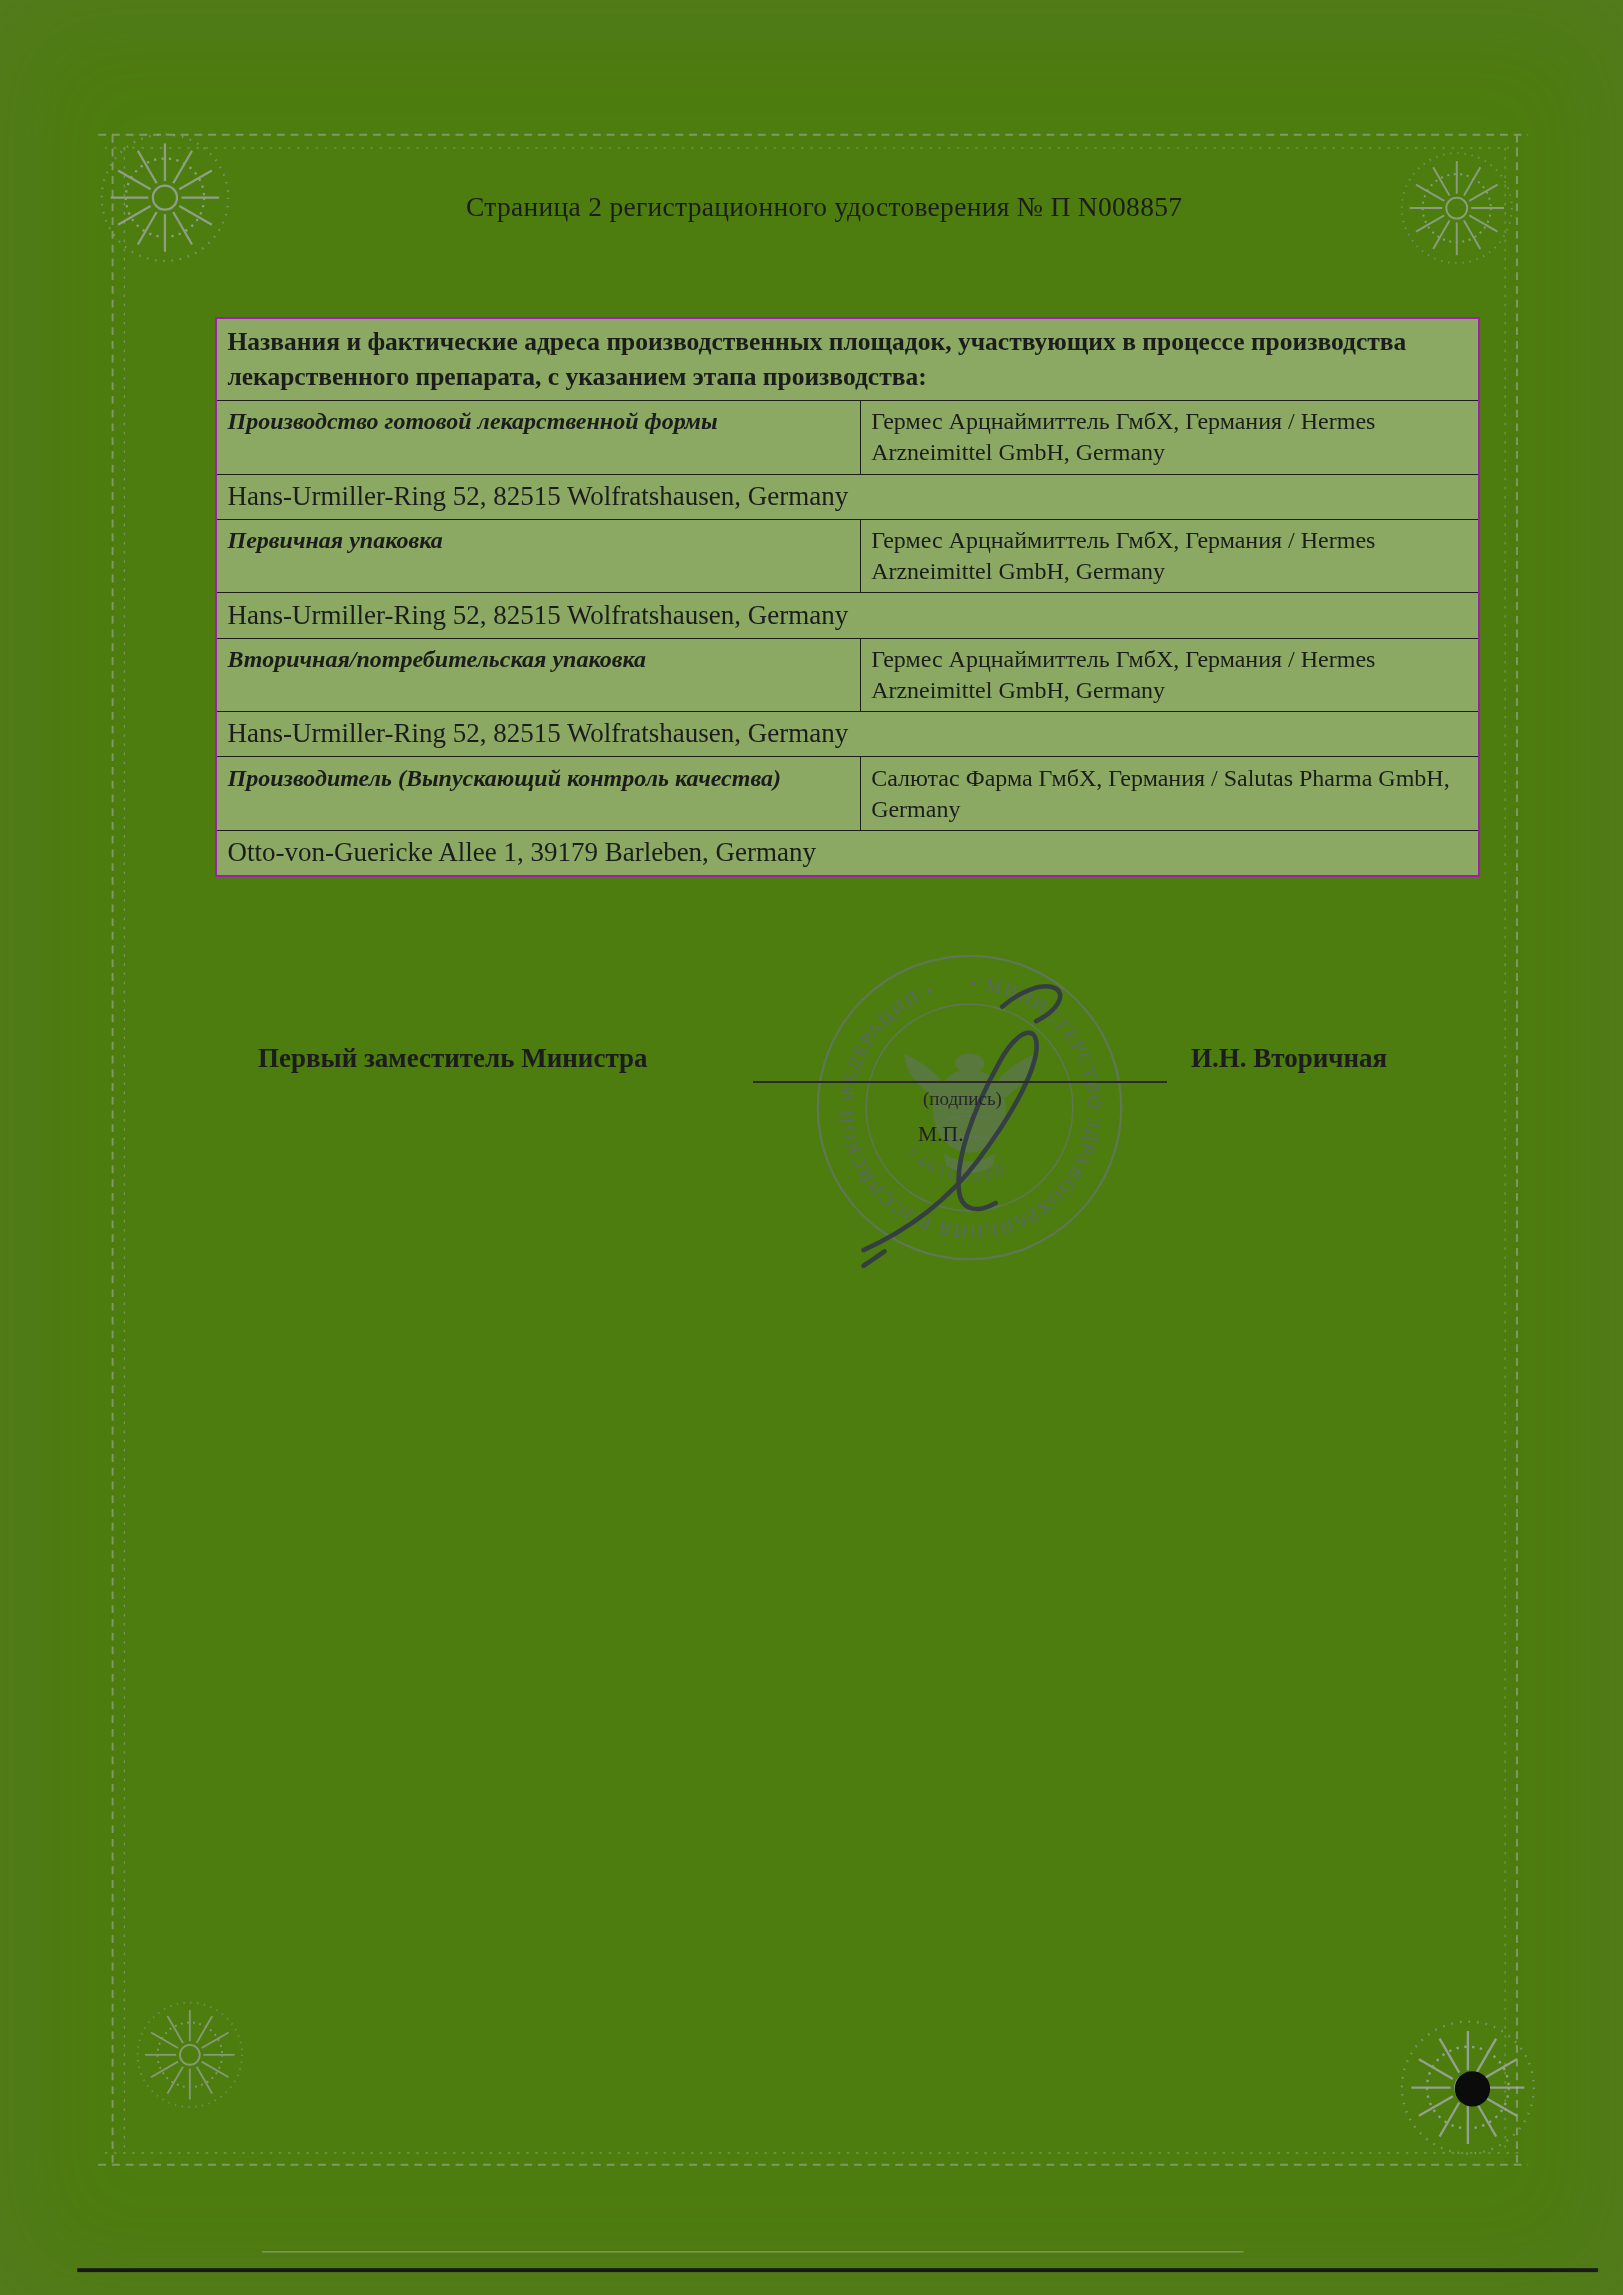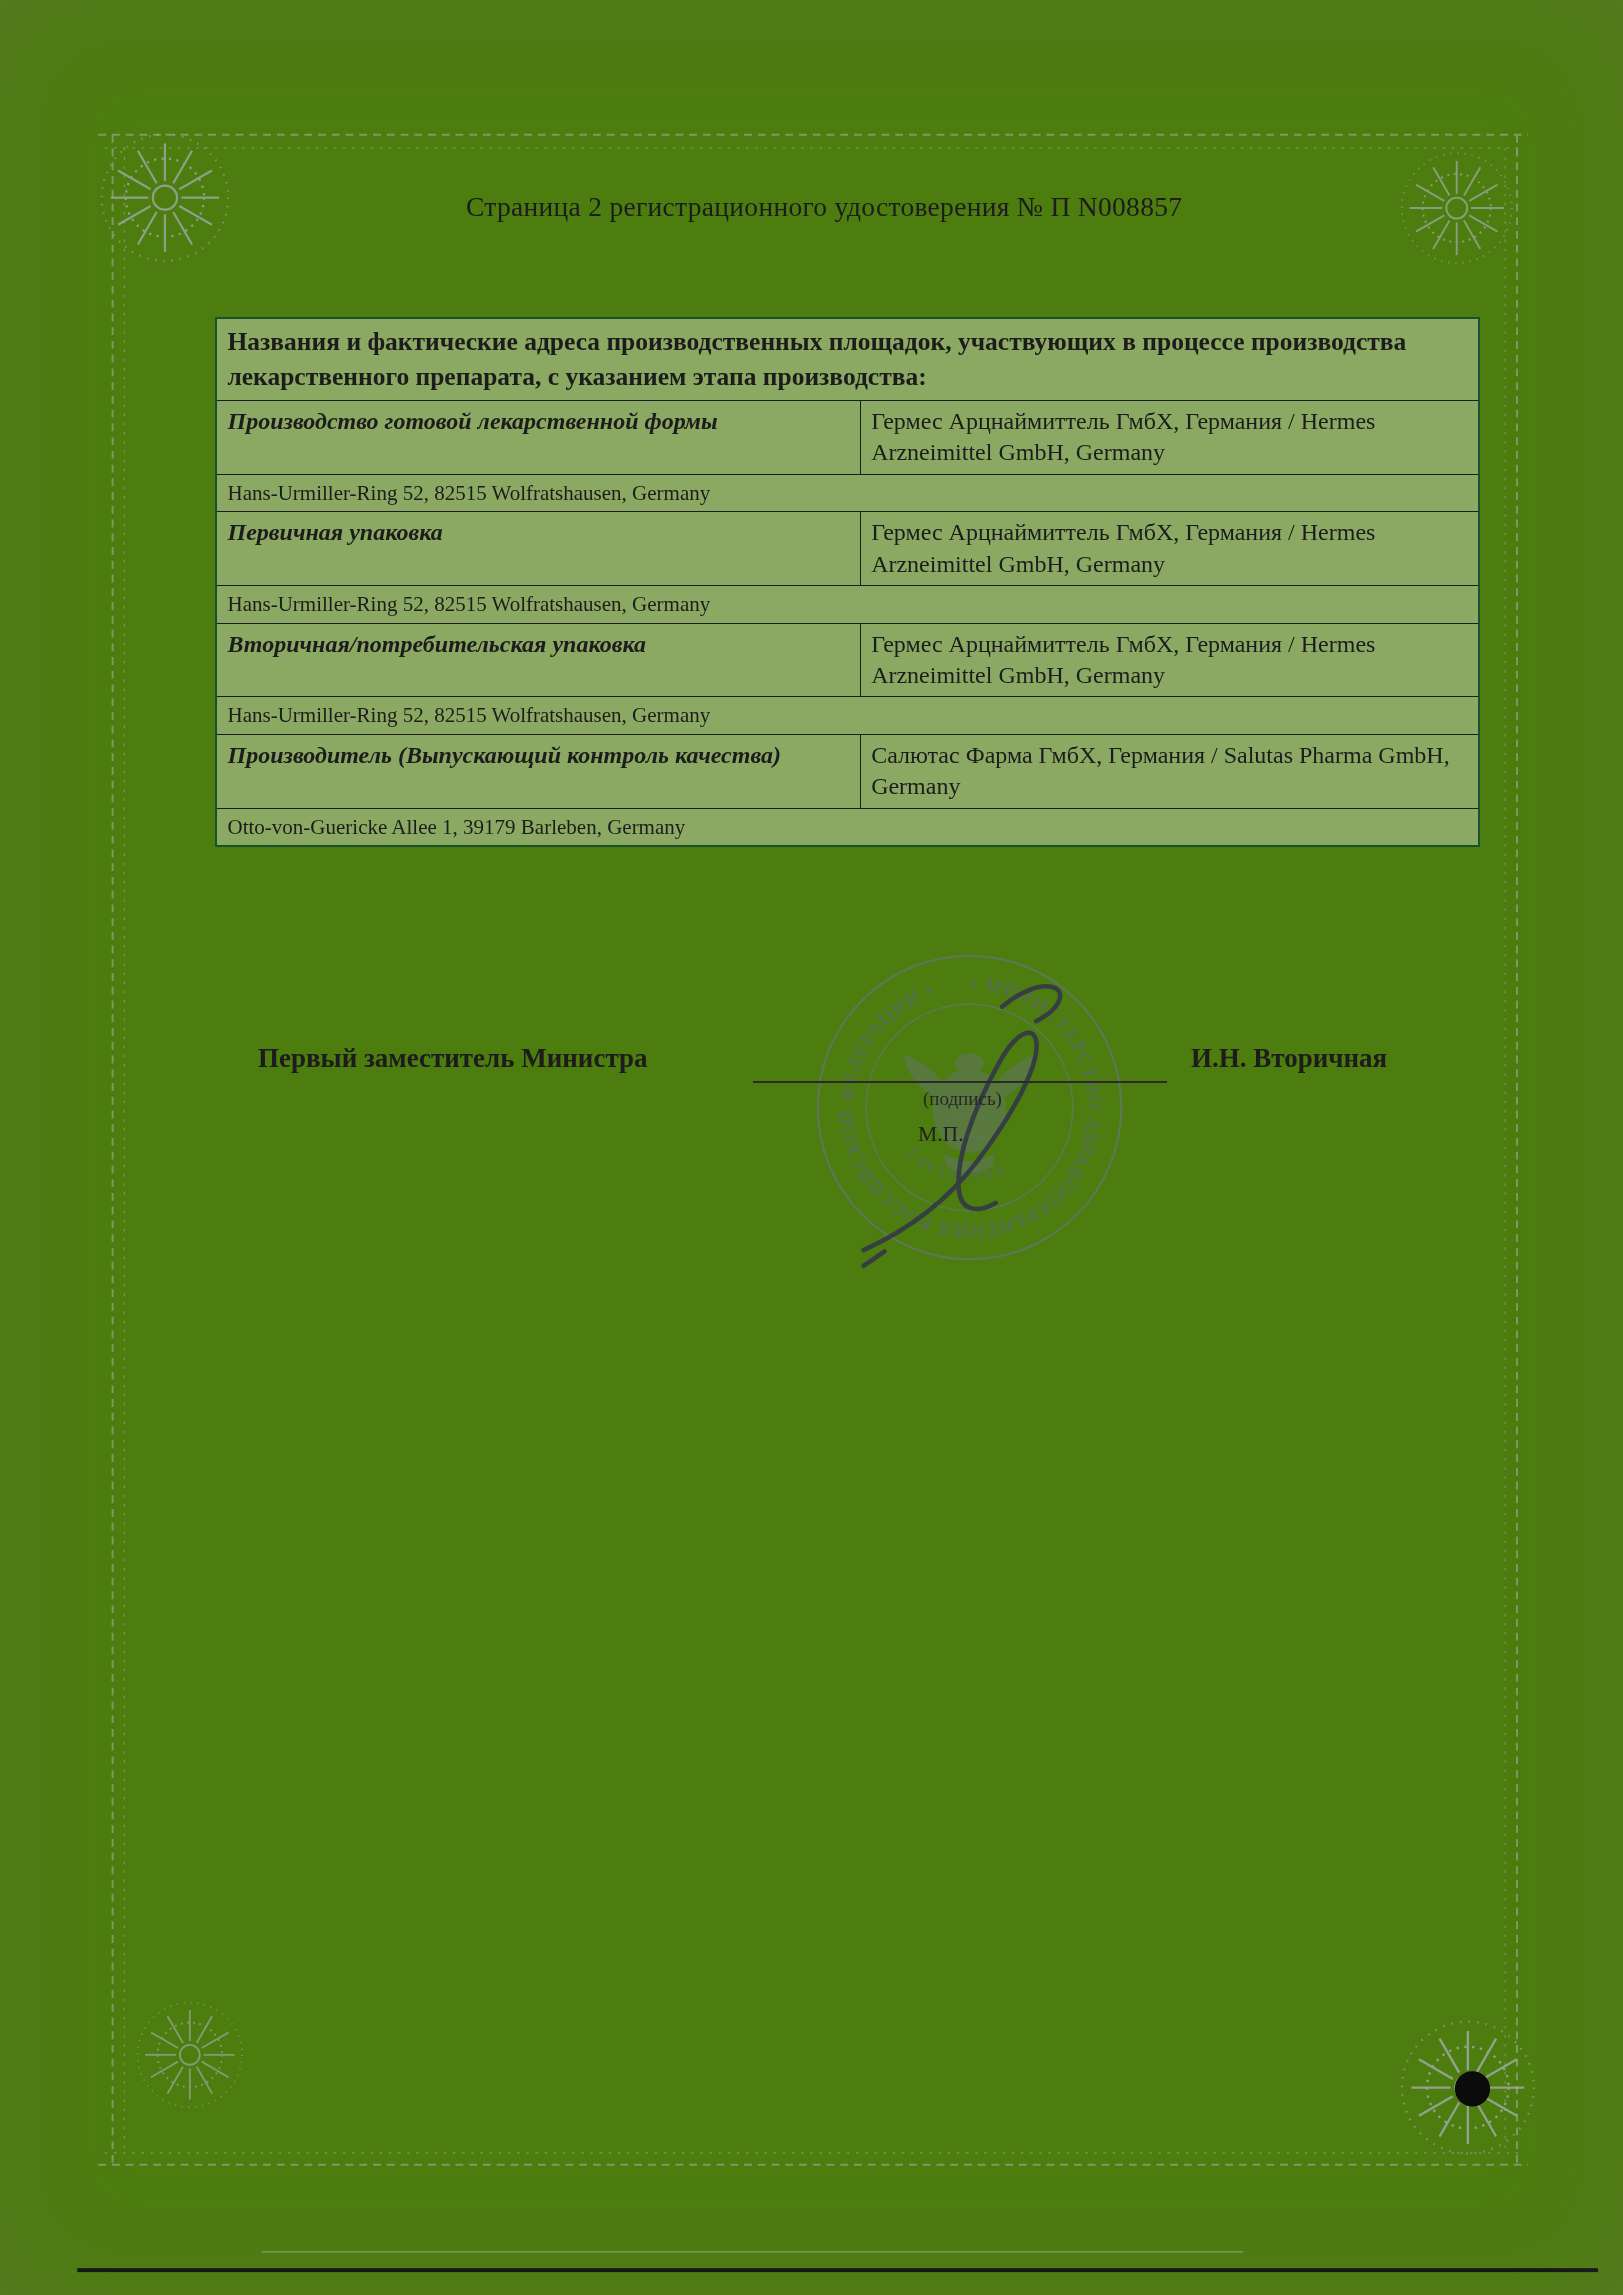--- a/index.html
+++ b/index.html
@@ -21,32 +21,32 @@
   .decor-svg{position:absolute;left:0;top:0;z-index:0;pointer-events:none;}
 
   .page-header{
     position:absolute;left:466px;top:191px;z-index:2;
     font-size:27.5px;letter-spacing:0.3px;white-space:nowrap;
   }
 
   .prod-table{
     position:absolute;left:215px;top:317px;z-index:2;
     width:1265px;border-collapse:collapse;
-    border:2px solid #14532d;
+    border:2px solid #a21caf;
     background:rgba(255,255,255,.35);
   }
   .prod-table td{
     border:1.3px solid #1d1d1d;
     padding:5.2px 10.5px;
     vertical-align:top;
   }
   .title-cell{font-weight:bold;font-size:25.5px;line-height:1.38;}
   .stage-cell{width:51%;font-style:italic;font-weight:bold;font-size:24px;line-height:1.3;}
   .manu-cell{font-size:24px;line-height:1.3;}
-  .addr-cell{font-size:21px;line-height:1.25;}
+  .addr-cell{font-size:27px;line-height:1.25;}
 
   .sig-label{position:absolute;left:258px;top:1043px;z-index:3;font-size:27px;font-weight:bold;white-space:nowrap;}
   .sig-name{position:absolute;left:1191px;top:1043px;z-index:3;font-size:27px;font-weight:bold;white-space:nowrap;}
   .sig-line{position:absolute;left:753px;top:1081px;width:414px;height:0;border-top:2px solid #2a2a2a;z-index:3;}
   .sig-caption{position:absolute;left:911px;top:1088px;z-index:4;font-size:19px;color:#26262a;margin-left:12px;}
   .sig-mp{position:absolute;left:918px;top:1122px;z-index:4;font-size:21.6px;color:#202024;}
 
   .stamp-svg{position:absolute;left:806px;top:944px;z-index:2;}
 </style>
 </head>

